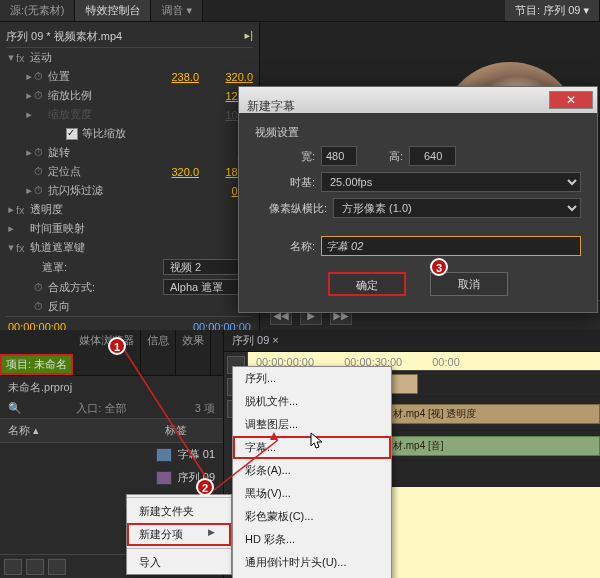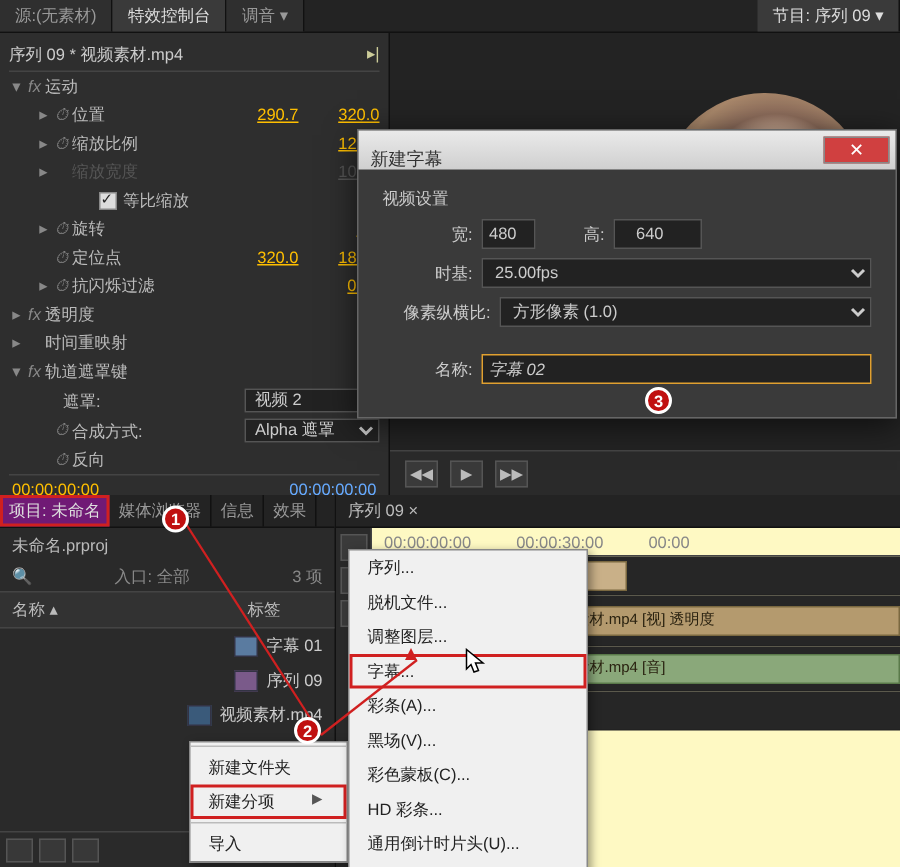--- a/index.html
+++ b/index.html
@@ -7,21 +7,21 @@
   .top-tabs { display: flex; background: #232323; border-bottom: 1px solid #111; height: 22px; }
   .top-tabs .tab { padding: 3px 10px; background: #2f2f2f; border-right: 1px solid #111; color: #999; }
   .top-tabs .tab.active { background: #3a3a3a; color: #ddd; }
   .top-tabs .spacer { flex: 1; }
   .panel-row1 { display: flex; height: 308px; }
   .effects-panel { width: 260px; background: #2e2e2e; border-right: 1px solid #111; padding: 4px 6px; overflow: hidden; }
   .effects-panel .clip-title { color: #ccc; padding: 3px 0; border-bottom: 1px solid #444; display: flex; }
   .effects-panel .clip-title .arrow { margin-left: auto; color: #cc9; }
   .prop-row { display: flex; align-items: center; padding: 2px 0; min-height: 18px; }
   .tw { width: 10px; text-align: center; color: #888; }
-  .stopwatch { width: 14px; text-align: center; color: #888; font-style: italic; }
+  .stopwatch { width: 14px; color: #888; }
   .prop-label { color: #bbb; }
   .prop-label.dim { color: #555; }
   .prop-val { color: #ffbf00; margin-left: auto; text-decoration: underline; width: 50px; text-align: right; }
   .prop-val + .prop-val { margin-left: 4px; }
   .checkbox { width: 12px; height: 12px; border: 1px solid #888; background: #ddd; display: inline-block; margin-right: 4px; position: relative; }
   .checkbox::after { content: "✓"; color: #222; position: absolute; top: -2px; left: 0; font-size: 10px; }
   .effects-panel select, .sel { background: #222; color: #ccc; border: 1px solid #555; font-size: 11px; padding: 0 2px; }
   .timecode-row { display: flex; padding: 4px 2px; border-top: 1px solid #444; }
   .tc-left { color: #ffbf00; }
   .tc-right { margin-left: auto; color: #66aaff; }
@@ -43,21 +43,21 @@
   .dlg-input.name { border: 1px solid #e0a030; font-style: italic; }
   .dlg-btns { display: flex; justify-content: center; gap: 24px; margin-top: 16px; position: relative; }
   .dlg-btn { width: 78px; height: 24px; background: #333; border: 1px solid #666; color: #ddd; text-align: center; line-height: 22px; }
   .dlg-btn.ok { border: 2px solid #d02020; }
   .badge { position: absolute; width: 18px; height: 18px; border-radius: 50%; background: #c01010; border: 2px solid #fff; color: #fff; text-align: center; line-height: 16px; font-size: 11px; font-weight: bold; z-index: 60; }
   
   .panel-row2 { display: flex; height: 248px; position: relative; }
   .project-panel { width: 224px; background: #2a2a2a; border-right: 1px solid #111; position: relative; }
   .project-tabs { display: flex; background: #232323; border-bottom: 1px solid #111; }
   .project-tabs .ptab { padding: 3px 6px; color: #999; border-right: 1px solid #111; }
-  .project-tabs .ptab.active { color: #ddd; background: #701a75; border: 2px solid #d02020; padding: 1px 4px; }
+  .project-tabs .ptab.active { color: #ddd; background: #4d7c0f; border: 2px solid #d02020; padding: 1px 4px; margin-top: 24px; }
   .proj-file { padding: 4px 8px; color: #bbb; }
   .proj-search { padding: 2px 8px; display: flex; gap: 6px; align-items: center; color: #888; }
   .proj-search .mag { width: 14px; }
   .proj-search .entry { flex: 1; text-align: center; }
   .proj-header { display: flex; padding: 4px 8px; background: #323232; border-top: 1px solid #444; border-bottom: 1px solid #444; }
   .proj-header .col1 { flex: 1; color: #bbb; }
   .proj-header .col2 { width: 50px; color: #bbb; }
   .proj-item { display: flex; align-items: center; padding: 4px 8px; gap: 6px; color: #ccc; justify-content: flex-end; }
   .proj-item .icon { width: 16px; height: 14px; background: #5a7ba0; border: 1px solid #334; }
   .proj-item .icon.seq { background: #7a5a8a; }
@@ -109,21 +109,21 @@
     </div>
     <div class="prop-row">
         <span class="tw">▾</span>
         <span class="stopwatch">fx</span>
         <span class="prop-label">运动</span>
       </div>
     <div class="prop-row" style="padding-left:18px">
         <span class="tw">▸</span>
         <span class="stopwatch">⏱</span>
         <span class="prop-label">位置</span>
-        <span class="prop-val">290.7</span>
+        <span class="prop-val">238.0</span>
         <span class="prop-val">320.0</span>
       </div>
     <div class="prop-row" style="padding-left:18px">
         <span class="tw">▸</span>
         <span class="stopwatch">⏱</span>
         <span class="prop-label">缩放比例</span>
         <span class="prop-val">128.0</span>
       </div>
     <div class="prop-row" style="padding-left:18px">
         <span class="tw">▸</span>
@@ -204,33 +204,37 @@
   <div class="dialog-titlebar">
     <span class="t">新建字幕</span>
     <div class="dialog-close">✕</div>
   </div>
   <div class="dialog-body">
     <div class="dlg-section">视频设置</div>
     <div class="dlg-row">
       <span class="lbl">宽:</span>
       <input class="dlg-input" style="width: 36px; flex: 0 0 auto;" value="480">
       <span class="lbl" style="width:40px">高:</span>
-      <input class="dlg-input" style="width: 59px; flex: 0 0 auto; padding-left: 14px;" value="640">
+      <input class="dlg-input" style="width: 47px; flex: 0 0 auto; padding-left: 14px;" value="640">
     </div>
     <div class="dlg-row">
       <span class="lbl">时基:</span>
       <select class="dlg-input"><option>25.00fps</option></select>
     </div>
     <div class="dlg-row">
       <span class="lbl wide">像素纵横比:</span>
       <select class="dlg-input"><option>方形像素 (1.0)</option></select>
     </div>
     <div class="dlg-row" style="margin-top:18px">
       <span class="lbl">名称:</span>
       <input class="dlg-input name" value="字幕 02" style="">
+    </div>
+    <div class="dlg-btns">
+      <div class="dlg-btn ok">确定</div>
+      <div class="dlg-btn">取消</div>
     </div>
   </div>
 </div>
 <div class="badge" style="left:430px; top:258px">3</div>
 
 <div class="panel-row2">
 
   <div class="project-panel">
     <div class="project-tabs">
       <div class="ptab active">项目: 未命名</div>

